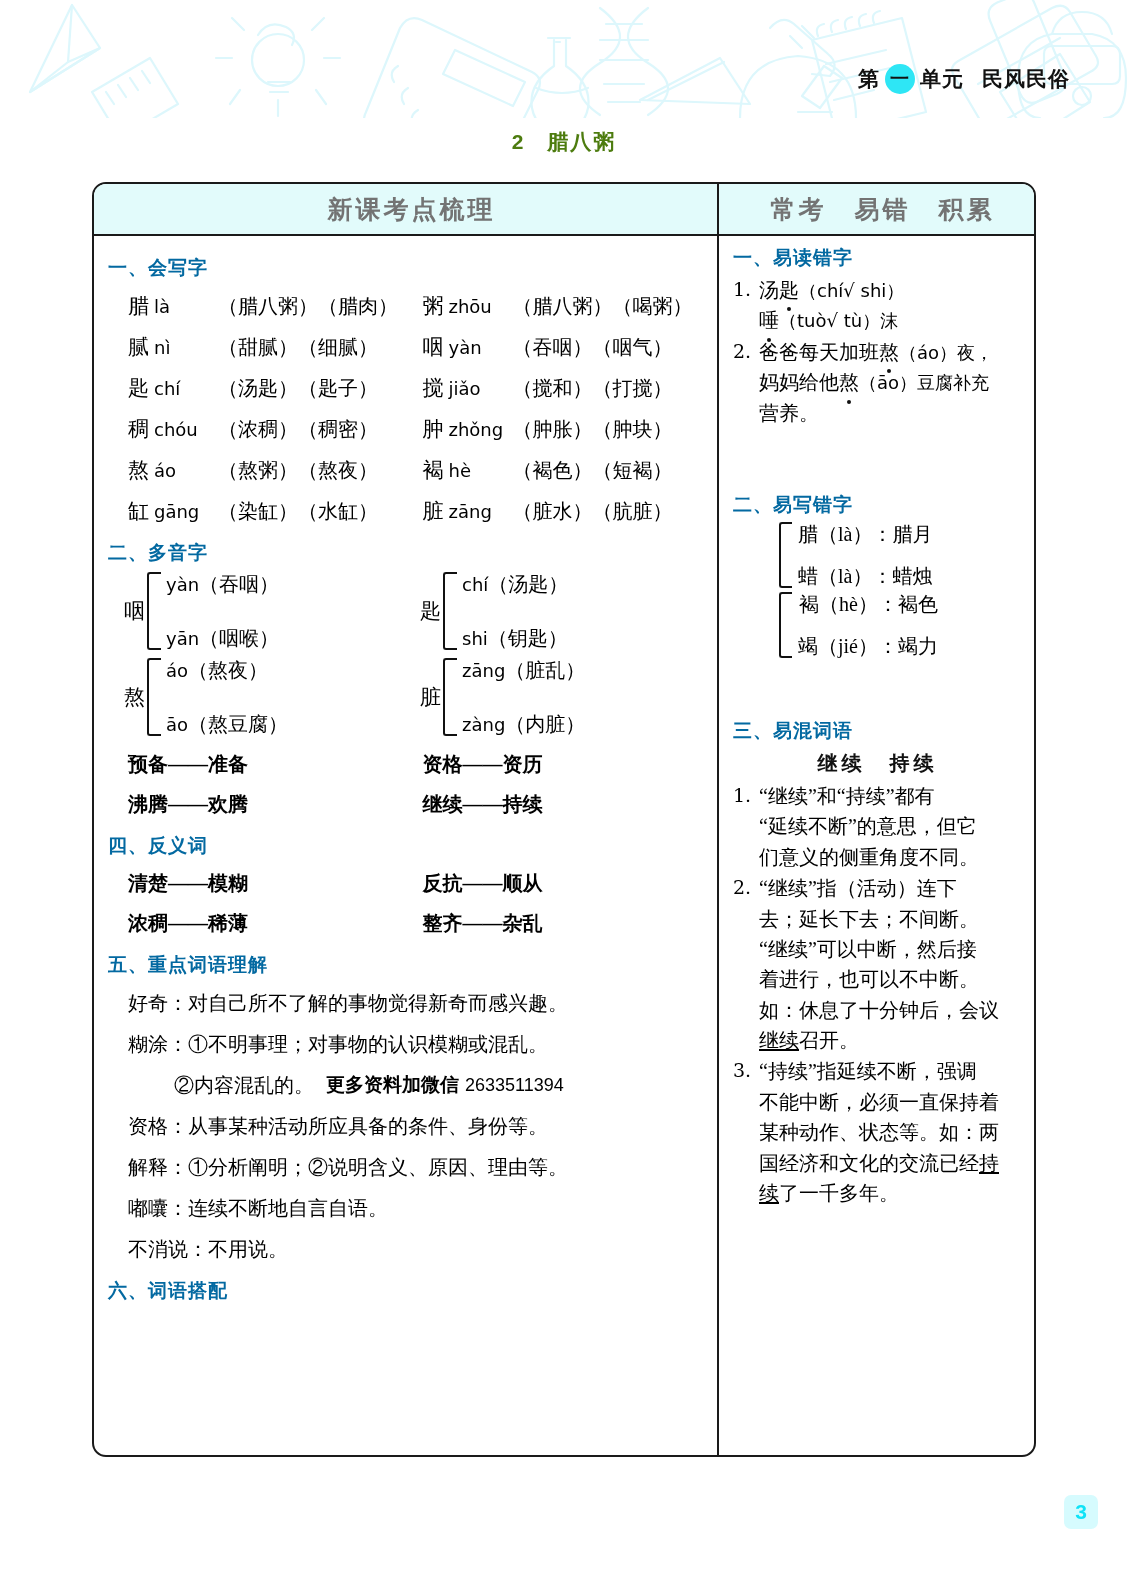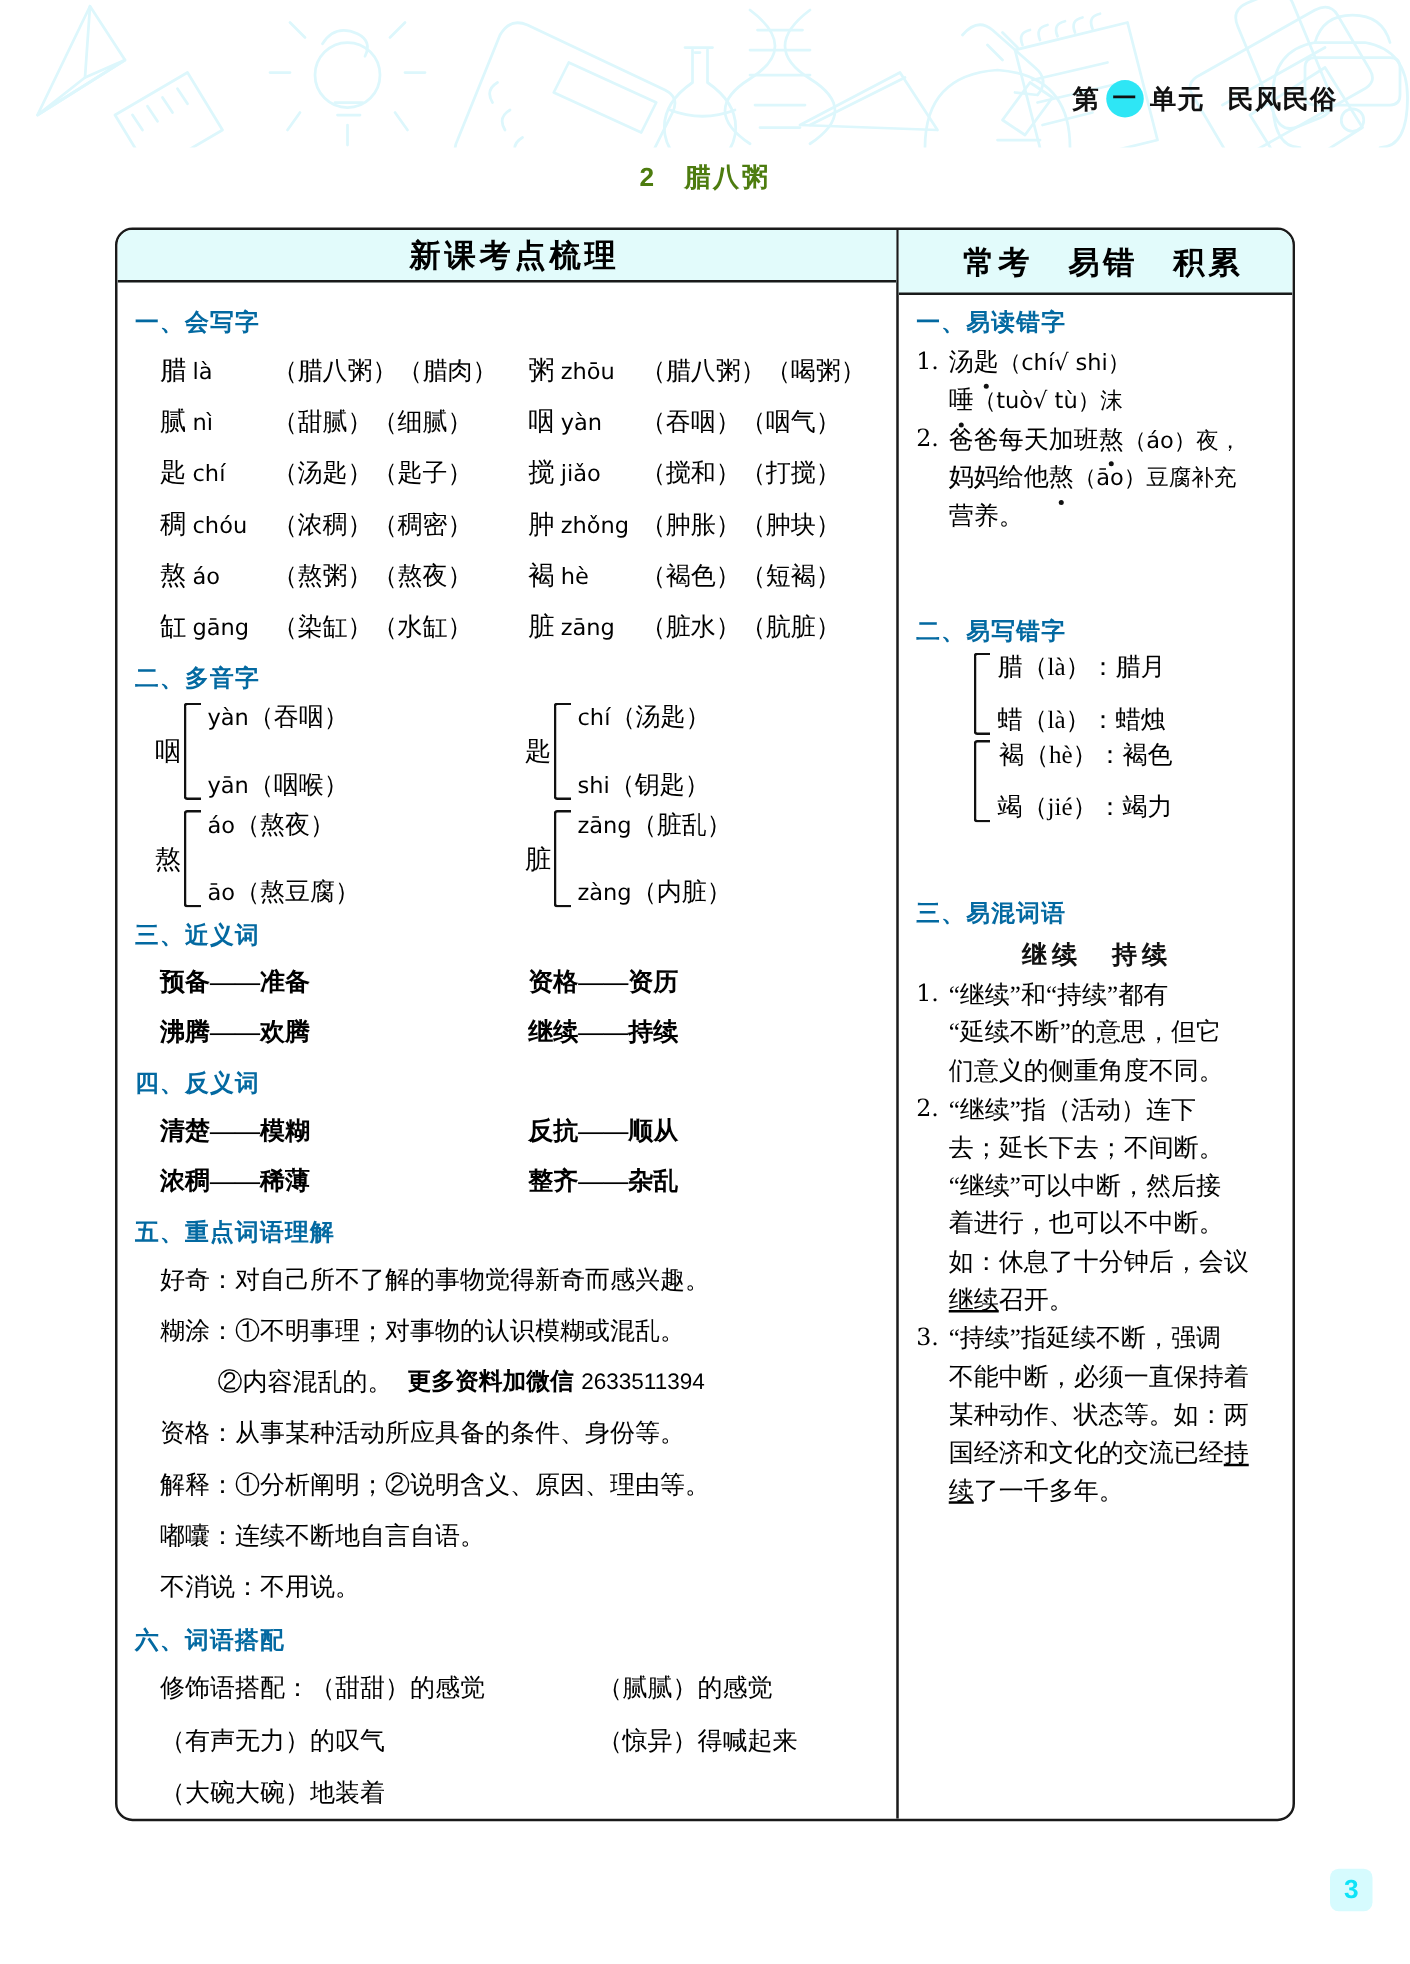--- a/index.html
+++ b/index.html
@@ -48,21 +48,21 @@
     background:#fff;
     overflow:hidden;
   }
   .col-left{width:625px;box-sizing:border-box;border-right:2px solid #1a1a1a;display:flex;flex-direction:column;}
   .col-right{flex:1;box-sizing:border-box;display:flex;flex-direction:column;}
   .col-head{
     height:52px;background:#e2fbfb;
     border-bottom:2px solid #1a1a1a;
     display:flex;align-items:center;justify-content:center;
     font-family:"Liberation Sans","DejaVu Sans",sans-serif;
-    font-weight:bold;font-size:25px;color:#000000;letter-spacing:3px;
+    font-weight:bold;font-size:25px;color:#737373;letter-spacing:3px;
     box-sizing:border-box;
     padding-left:12px;
   }
   .col-body{flex:1;padding:10px 0 0 0;}
   
   .sec-h{
     font-family:"Liberation Sans","DejaVu Sans",sans-serif;
     font-weight:bold;font-size:19px;color:#0369a1;
     letter-spacing:1px;
     margin:9px 0 4px 14px;
@@ -340,21 +340,20 @@
               <span class="dyz-char">脏</span>
               <span class="brace"></span>
               <span class="dyz-defs">
                 <span class="dyz-def"><span class="p">zāng</span><span>（脏乱）</span></span>
                 <span class="dyz-def"><span class="p">zàng</span><span>（内脏）</span></span>
               </span>
             </div>
           </div>
         </div>
 
-      <div class="sec-h">三、近义词</div>
       <div class="pairs" id="g-jyc">
           <div class="pairs-row">
             <div class="pairs-cell">预备——准备</div>
             <div class="pairs-cell">资格——资历</div>
           </div>
           <div class="pairs-row">
             <div class="pairs-cell">沸腾——欢腾</div>
             <div class="pairs-cell">继续——持续</div>
           </div>
         </div>
@@ -391,34 +390,20 @@
           </div>
           <div class="d">
             <span>嘟囔：连续不断地自言自语。</span>
           </div>
           <div class="d">
             <span>不消说：不用说。</span>
           </div>
         </div>
 
       <div class="sec-h">六、词语搭配</div>
-      <div class="dapei" id="g-dp">
-          <div class="dapei-row">
-            <span class="b">修饰语搭配：（甜甜）的感觉</span>
-            <span>（腻腻）的感觉</span>
-          </div>
-          <div class="dapei-row">
-            <span class="b">（有声无力）的叹气</span>
-            <span>（惊异）得喊起来</span>
-          </div>
-          <div class="dapei-row">
-            <span class="b">（大碗大碗）地装着</span>
-            <span></span>
-          </div>
-        </div>
     </div>
   </div>
 
   <div class="col-right">
     <div class="col-head">常考　易错　积累</div>
     <div class="col-body rblk">
 
       <div class="sec-h" style="margin-left:0">一、易读错字</div>
       <div id="g-ydcz">
           <div class="rnum">

